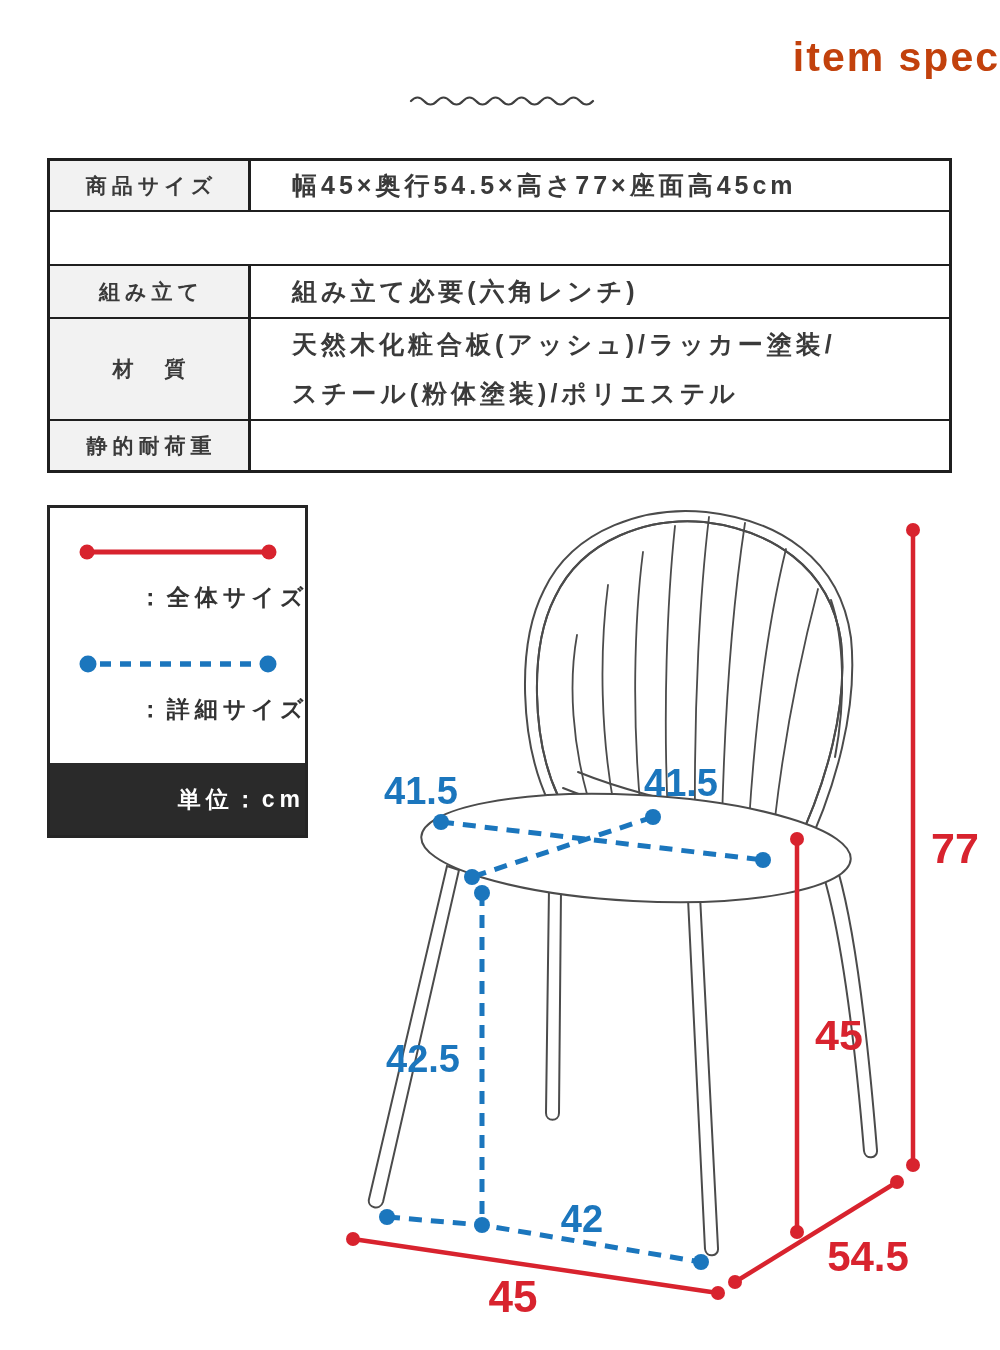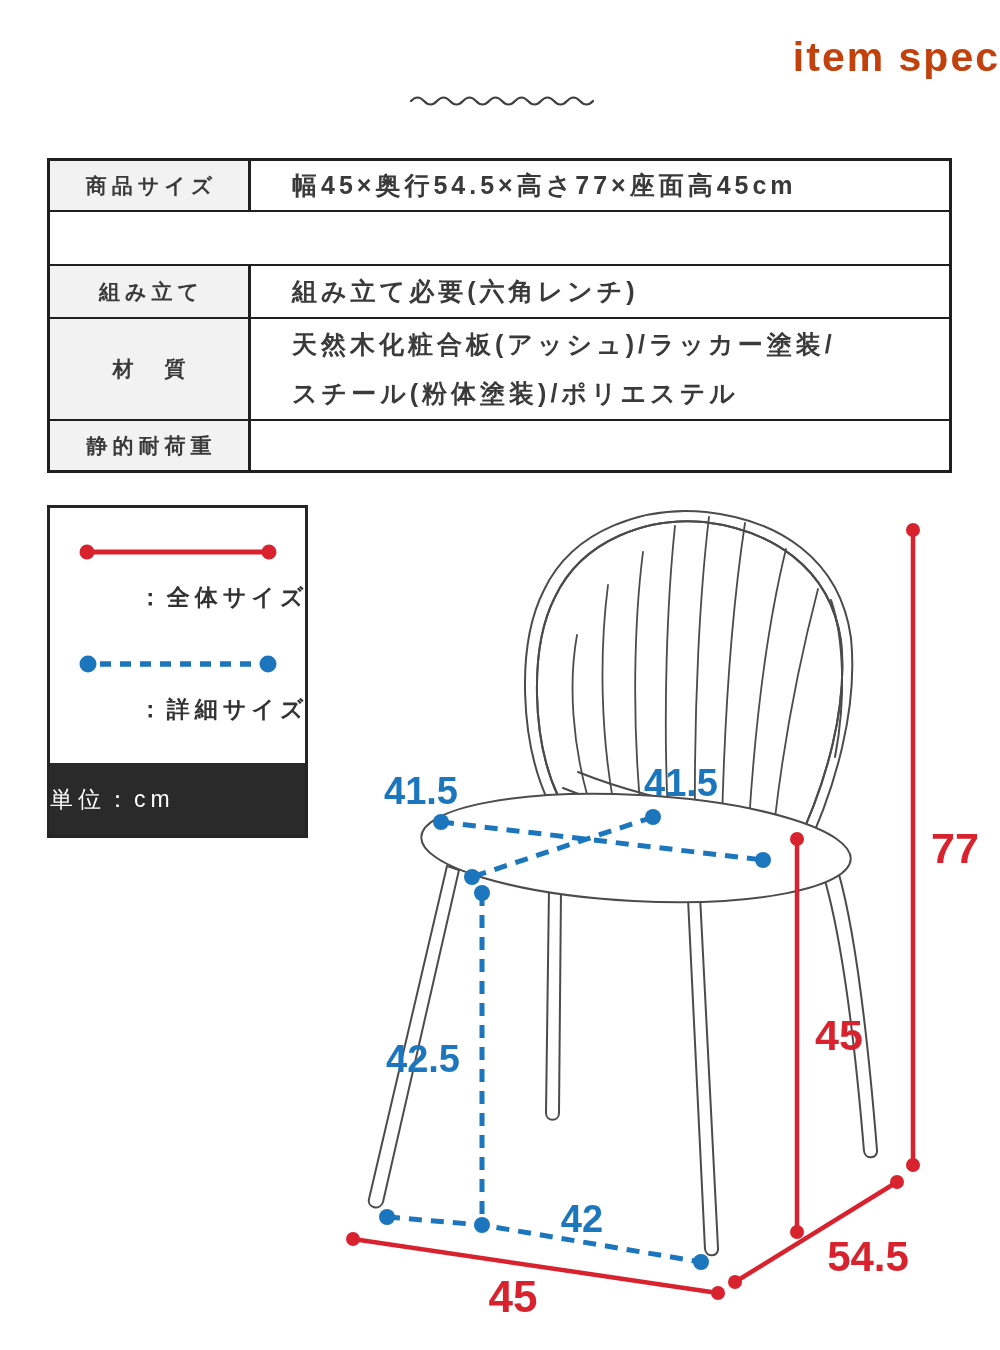--- a/index.html
+++ b/index.html
@@ -37,22 +37,22 @@
     position:absolute;left:47px;top:505px;width:261px;height:333px;
     border:3px solid #252525;box-sizing:border-box;background:#fff;
   }
   .legend-line{position:absolute;left:28px;}
   .legend-text{
     position:absolute;left:0;width:100%;text-align:center;
     font-size:23px;font-weight:bold;letter-spacing:5px;color:#333;padding-left:46px;
   }
   .legend-unit{
     position:absolute;left:0;bottom:0;width:100%;height:72px;background:#2a2a2a;
-    color:#ffffff;font-size:23px;font-weight:normal;letter-spacing:5px;
-    text-align:left;line-height:72px;
+    color:#ffffff;font-size:23px;font-weight:bold;letter-spacing:5px;
+    text-align:right;line-height:72px;
   }
   
   .diagram{position:absolute;left:0;top:490px;}
   .dimnum{font-family:"Liberation Sans","DejaVu Sans",sans-serif;font-weight:bold;}
 </style>
 </head>
 <body>
 
 <div class="page-title">item spec</div>
 <svg class="wave-underline" width="188" height="16" viewBox="0 0 188 16">

